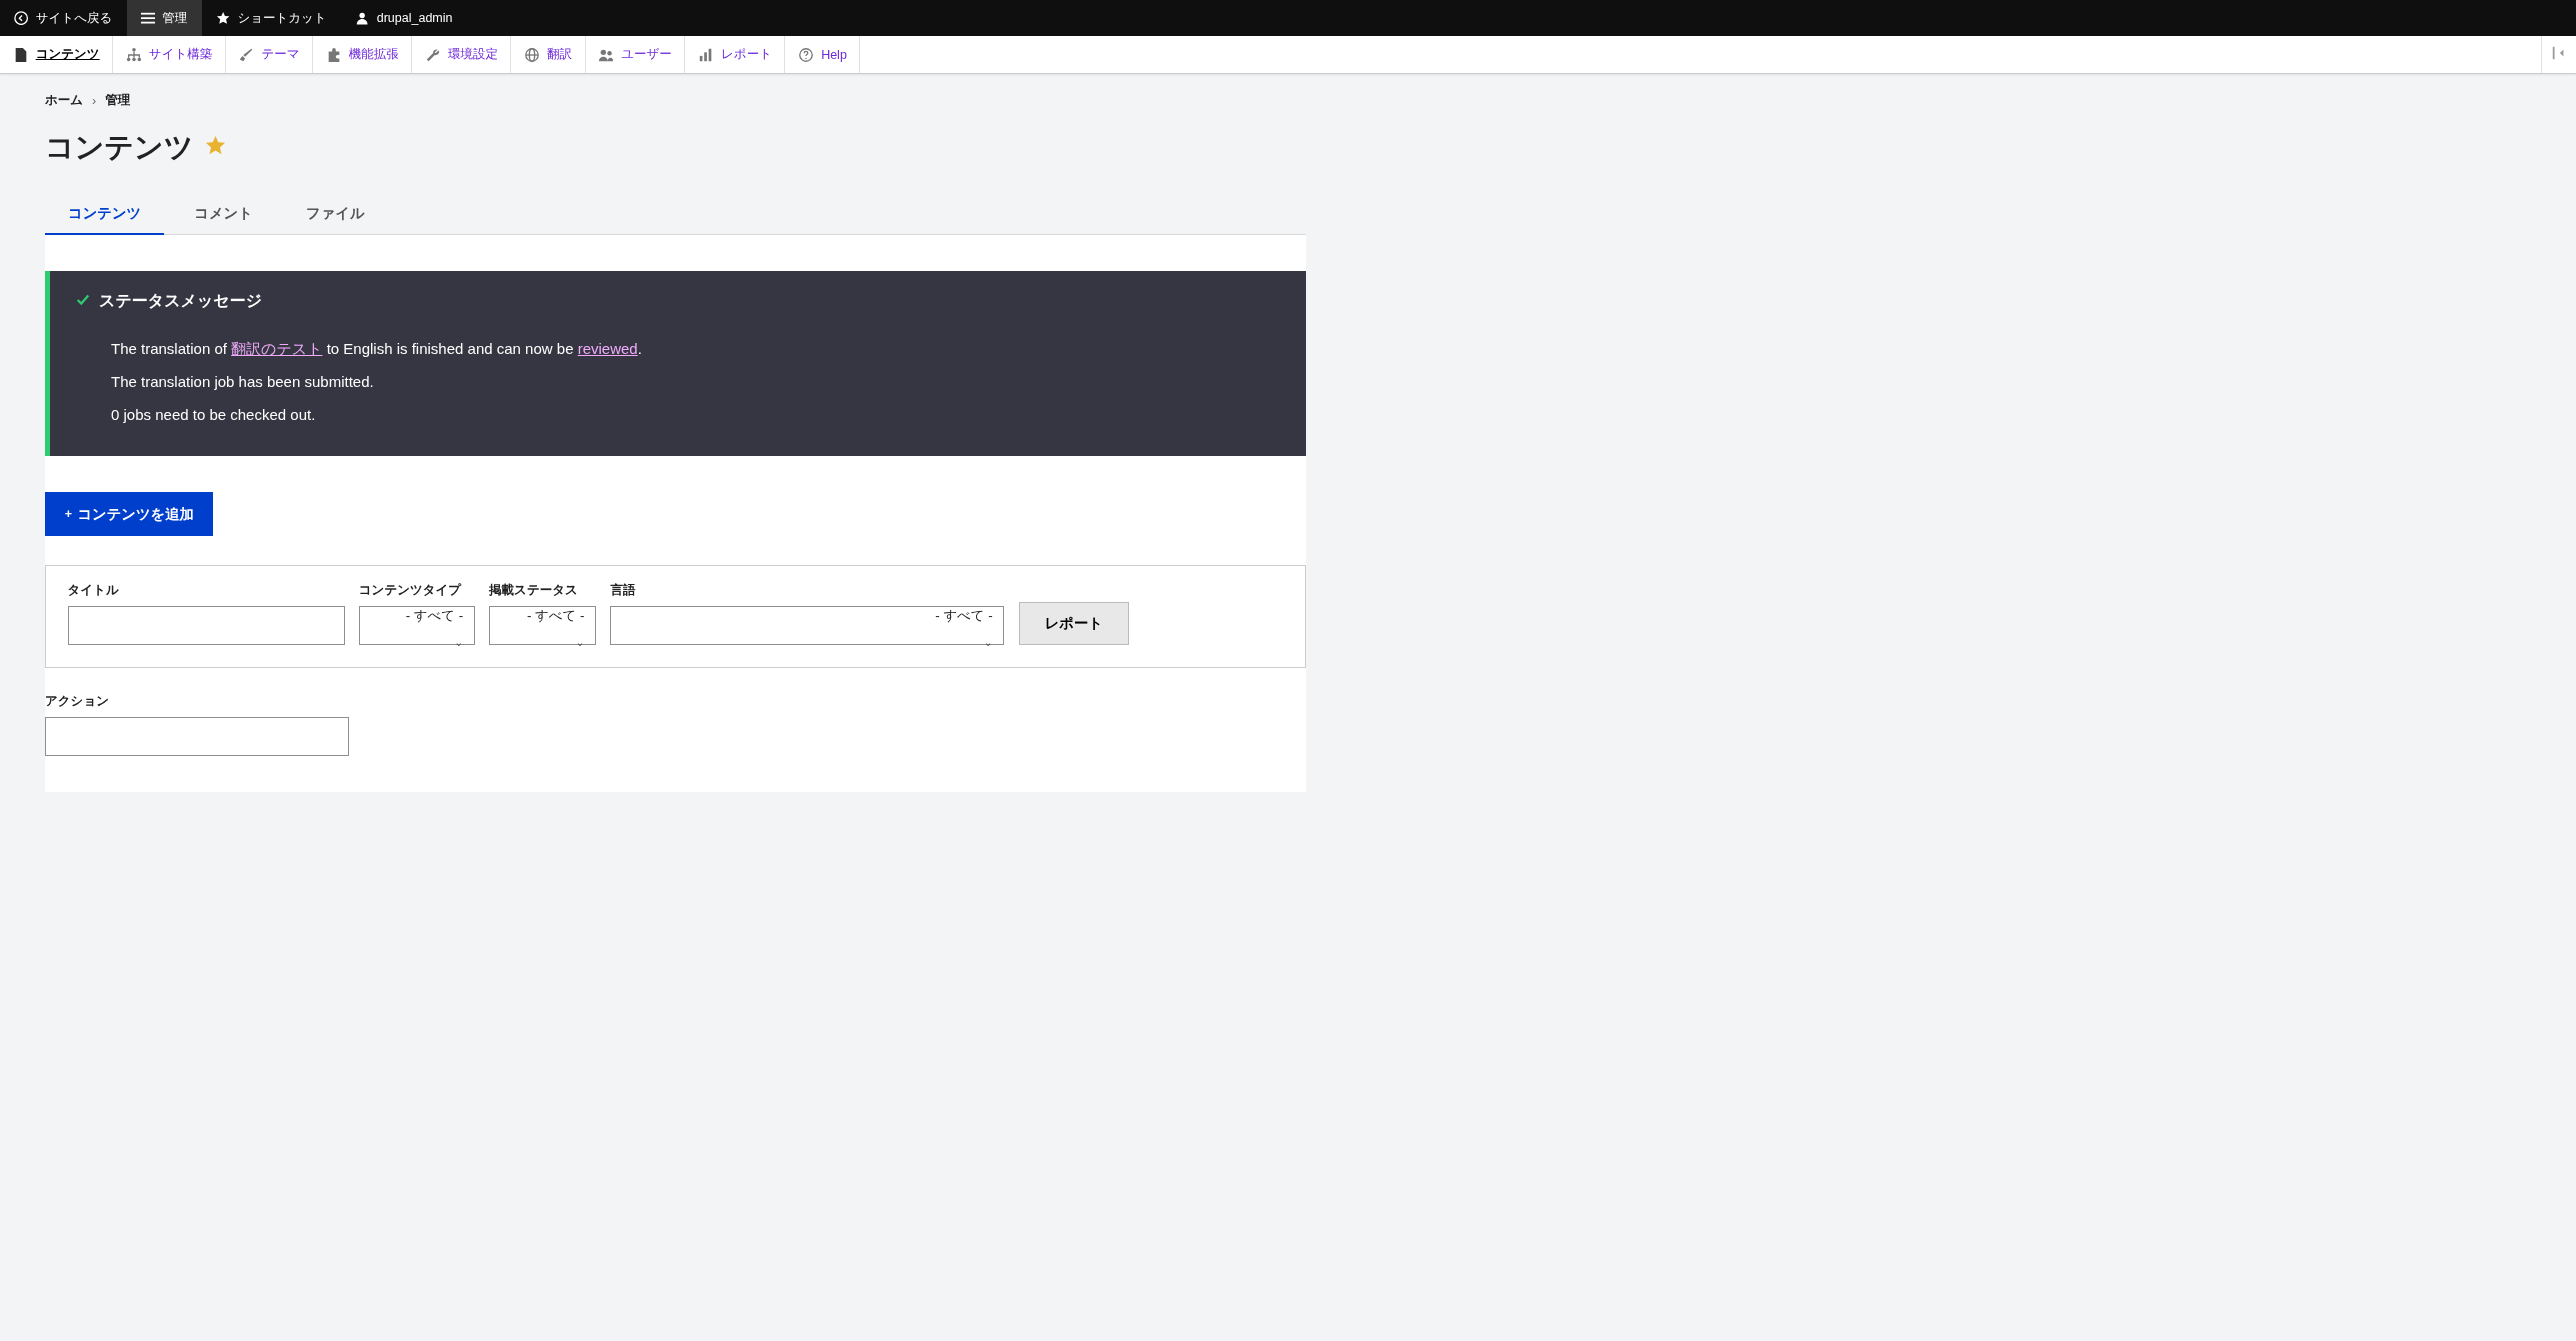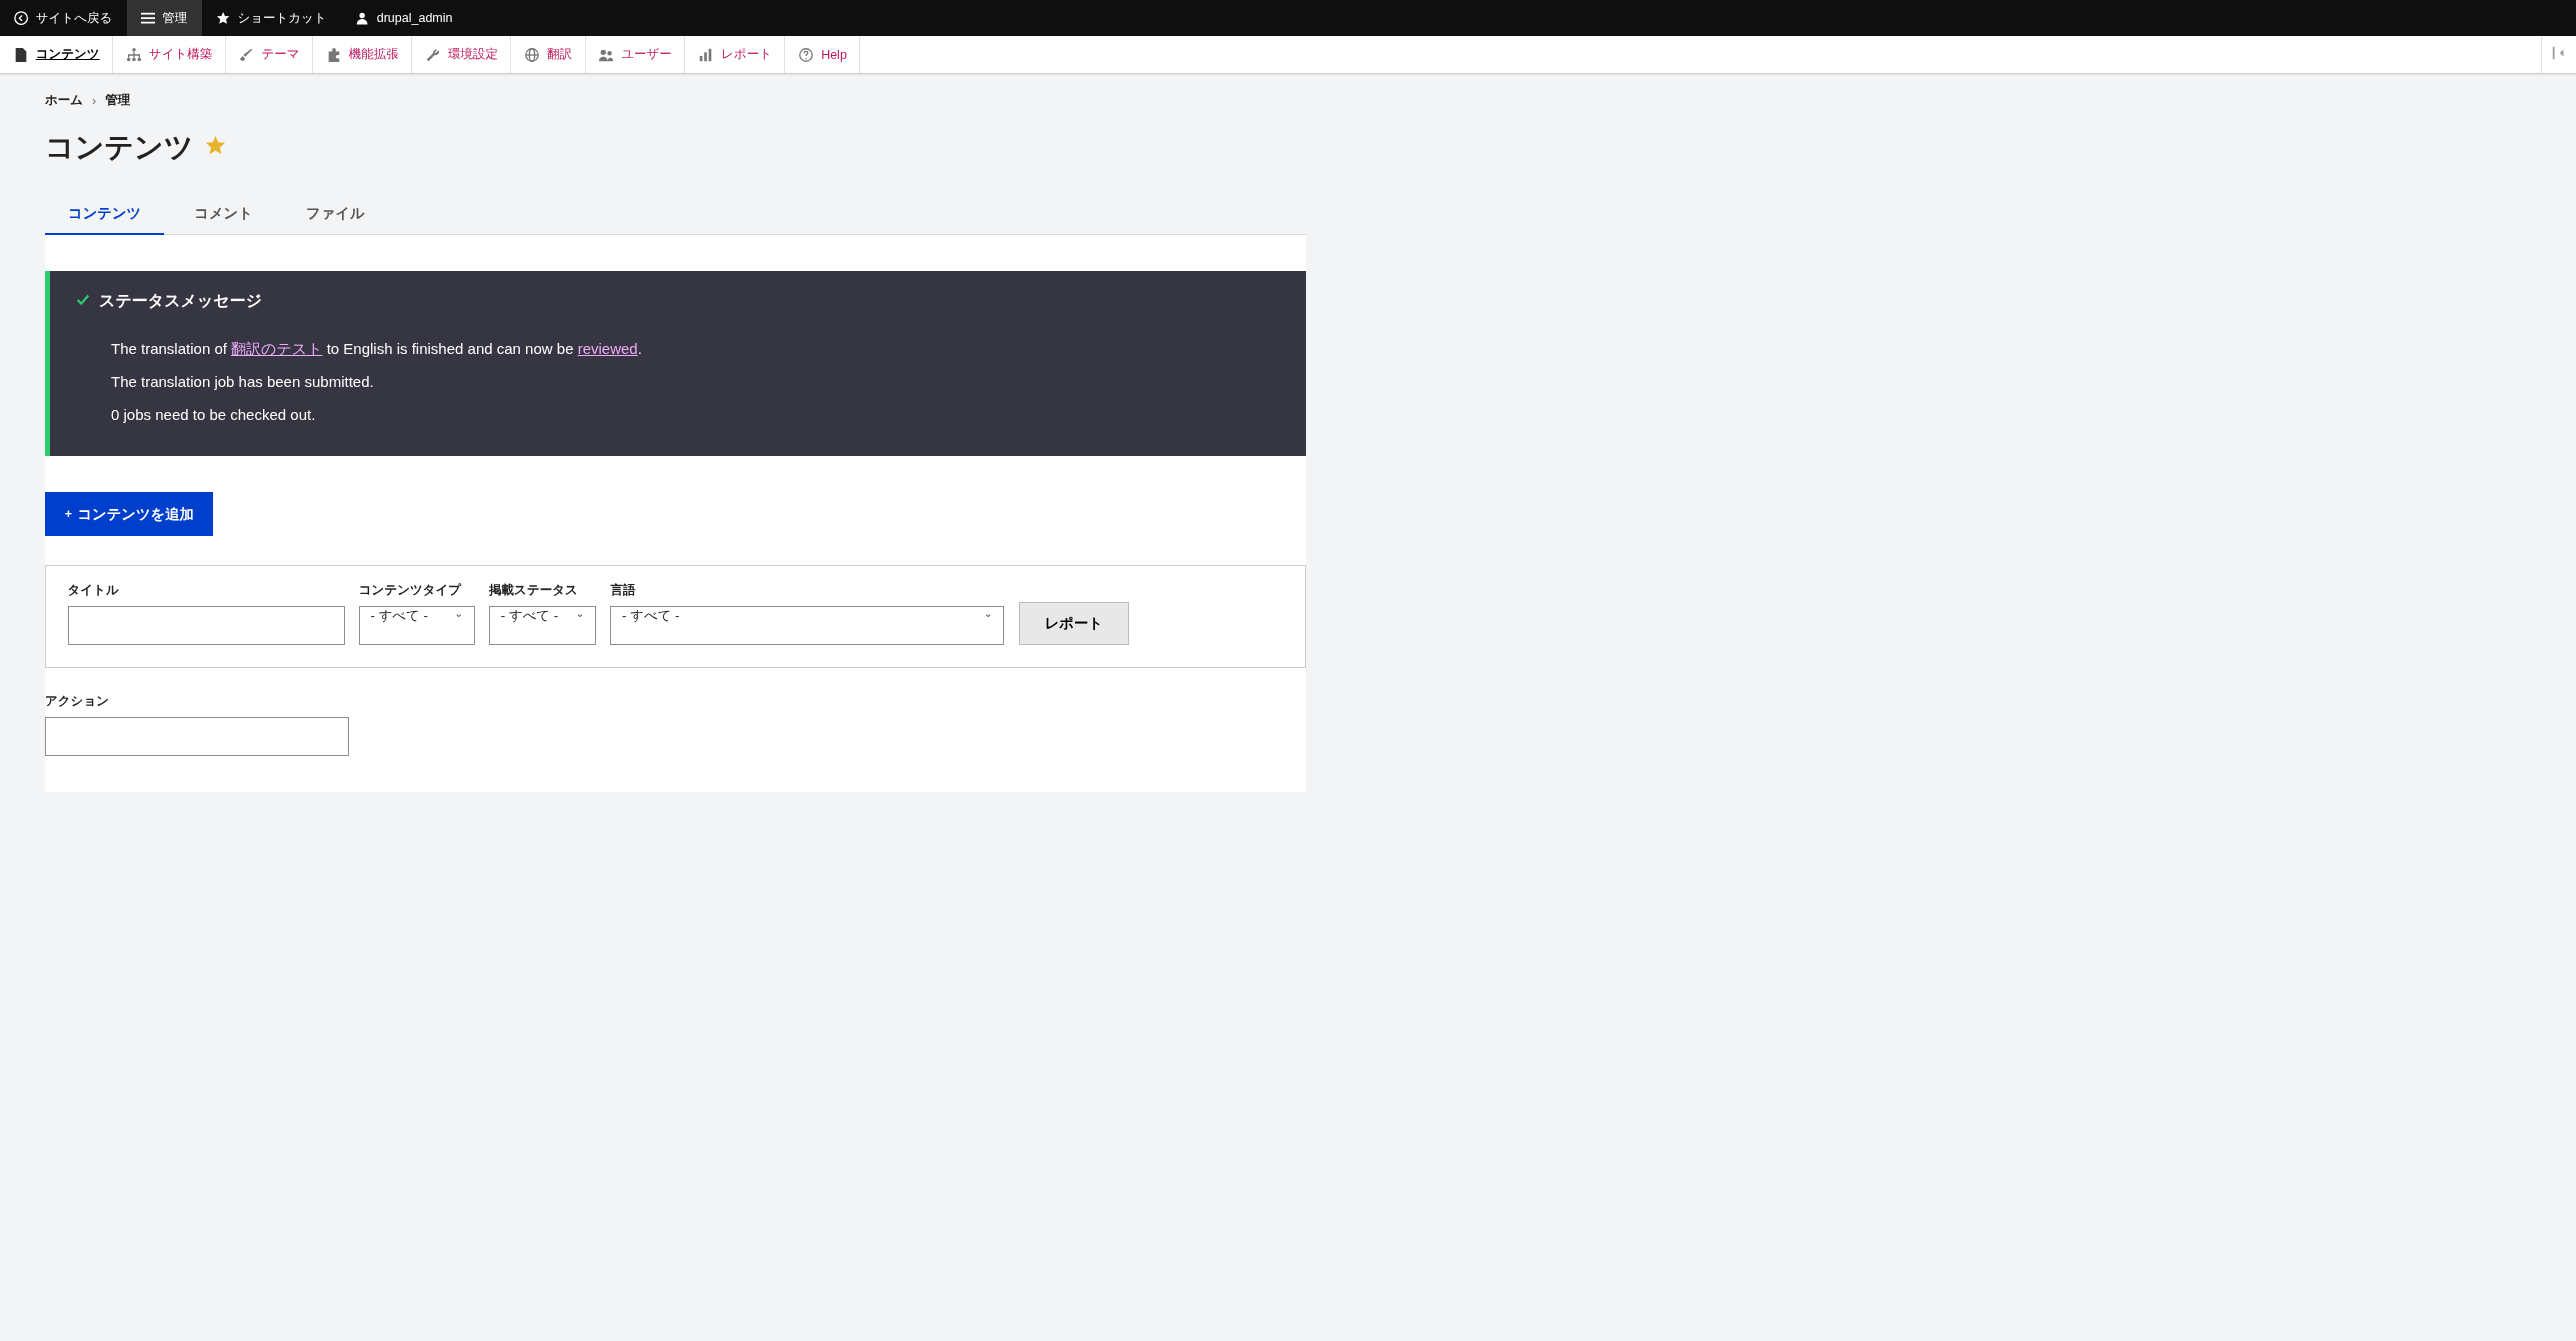--- a/index.html
+++ b/index.html
@@ -37,21 +37,21 @@
       position: relative;
     }
     .admin-menu-item {
       display: flex;
       align-items: center;
       padding: 0 12.5px;
       height: 100%;
       gap: 7.2px;
       border-right: 0.9px solid #e0e0e0;
       cursor: pointer;
-      color: #be185d;
+      color: #6d28d9;
     }
     .admin-menu-item.active {
       font-weight: bold;
       text-decoration: underline;
       color: #000;
     }
     .admin-menu-item .icon { width: 16px; height: 16px; color: #777; display: inline-flex; align-items: center; justify-content: center; }
     .admin-menu-collapse {
       position: absolute;
       right: 0;
@@ -135,23 +135,24 @@
     }
     .filter-field { display: flex; flex-direction: column; gap: 7.2px; }
     .filter-field label { font-size: 12.5px; font-weight: bold; }
     .filter-field input, .filter-field .select {
       border: 0.9px solid #8e8e8e;
       height: 39px;
       padding: 0 10.7px;
       font-size: 13.4px;
       background: #fff;
       display: flex;
-      align-items: flex-start;
+      align-items: flex-end;
       justify-content: space-between;
       gap: 10.7px;
+      flex-direction: column;
     }
     .filter-field .select { cursor: pointer; }
     .filter-field .chevron { color: #555; font-size: 10.7px; }
     .btn-filter {
       background: #e8e8e8;
       border: 0.9px solid #bbb;
       height: 43px;
       padding: 0 25px;
       font-size: 14.3px;
       font-weight: bold;

